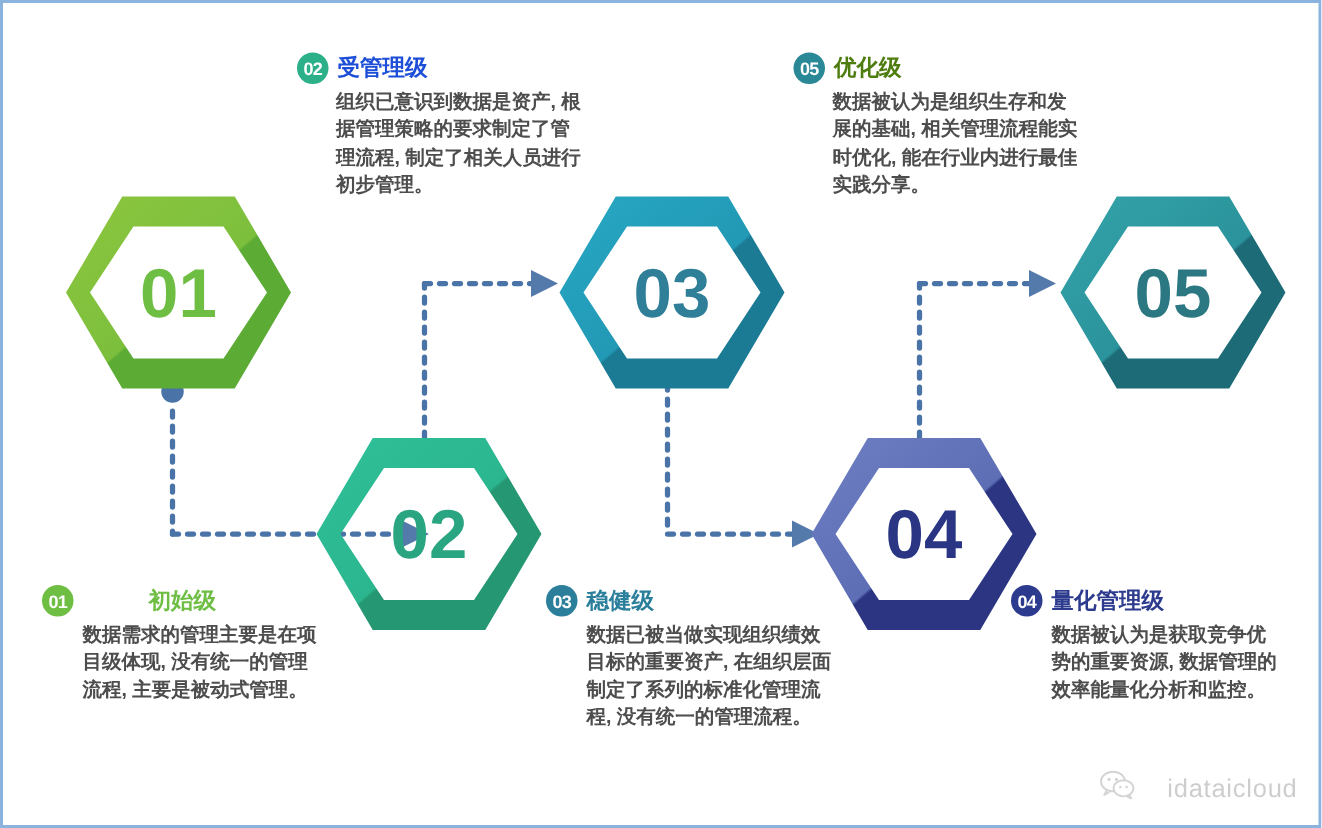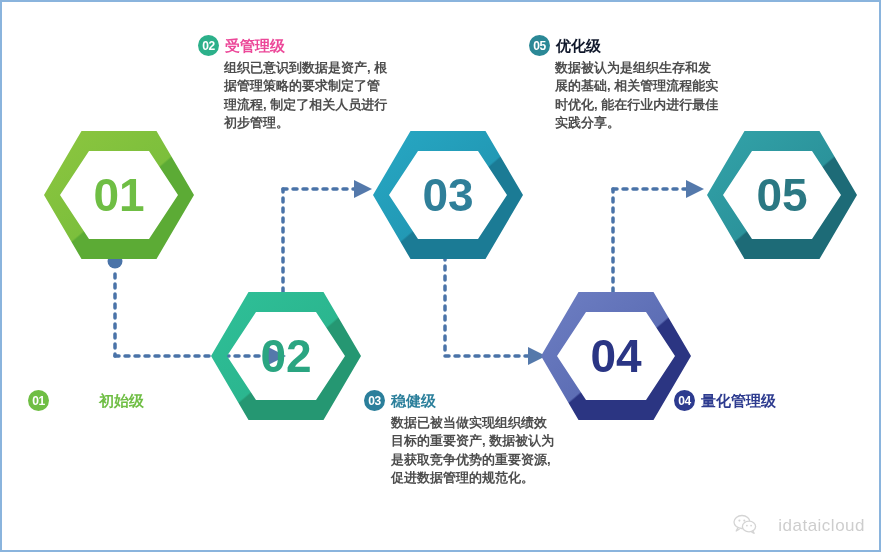--- a/index.html
+++ b/index.html
@@ -215,49 +215,51 @@
                M45 22 L105 22 L134 66 L105 110 L45 110 L16 66 Z" fill="url(#g5)" fill-rule="evenodd"></path>
     </svg>
     <div class="hex-num" style="color:#2b7883;">05</div>
   </div>
 
   <div class="block" style="left:26px; top:388px; width:185px;">
     <div class="block-head">
       <div class="badge" style="background:#6fbe44;">01</div>
       <div class="block-title" style="color:#6fbe44;margin-left:44px;">初始级</div>
     </div>
+    <div class="block-body">数据需求的管理主要是在项目级体现, 没有统一的管理流程, 主要是被动式管理。</div>
   </div>
 
   <div class="block" style="left:196px; top:33px; width:192px;">
     <div class="block-head">
       <div class="badge" style="background:#2cb08a;">02</div>
-      <div class="block-title" style="color:#ec4899;">受管理级</div>
+      <div class="block-title" style="color:#1d4ed8;">受管理级</div>
     </div>
     <div class="block-body" style="margin-left:26px;">组织已意识到数据是资产, 根据管理策略的要求制定了管理流程, 制定了相关人员进行初步管理。</div>
   </div>
 
   <div class="block" style="left:362px; top:388px; width:195px;">
     <div class="block-head">
       <div class="badge" style="background:#2b7f9b;">03</div>
       <div class="block-title" style="color:#2b7f9b;">稳健级</div>
     </div>
-    <div class="block-body">数据已被当做实现组织绩效目标的重要资产, 数据被认为是获取竞争优势的重要资源, 促进数据管理的规范化。</div>
+    <div class="block-body">数据已被当做实现组织绩效目标的重要资产, 在组织层面制定了系列的标准化管理流程, 没有统一的管理流程。</div>
   </div>
 
   <div class="block" style="left:672px; top:388px; width:180px;">
     <div class="block-head">
       <div class="badge" style="background:#2d3b8f;">04</div>
       <div class="block-title" style="color:#2d3b8f;text-align:right;">量化管理级</div>
     </div>
+    <div class="block-body">数据被认为是获取竞争优势的重要资源, 数据管理的效率能量化分析和监控。</div>
   </div>
 
   <div class="block" style="left:527px; top:33px; width:192px;">
     <div class="block-head">
       <div class="badge" style="background:#2b8896;">05</div>
-      <div class="block-title" style="color:#0f172a;">优化级</div>
+      <div class="block-title" style="color:#4d7c0f;">优化级</div>
     </div>
     <div class="block-body" style="margin-left:26px;">数据被认为是组织生存和发展的基础, 相关管理流程能实时优化, 能在行业内进行最佳实践分享。</div>
   </div>
 
   <div id="watermark">
     <span>
       <svg width="24" height="20" viewBox="0 0 24 20">
         <ellipse cx="9" cy="8" rx="8" ry="6.5" fill="none" stroke="#9a9a9a" stroke-width="1.3"></ellipse>
         <path d="M5 13.5 L3.2 17 L6.6 15" fill="none" stroke="#9a9a9a" stroke-width="1.3" stroke-linejoin="round"></path>
         <circle cx="6.4" cy="6.6" r="1.05" fill="#9a9a9a"></circle>

